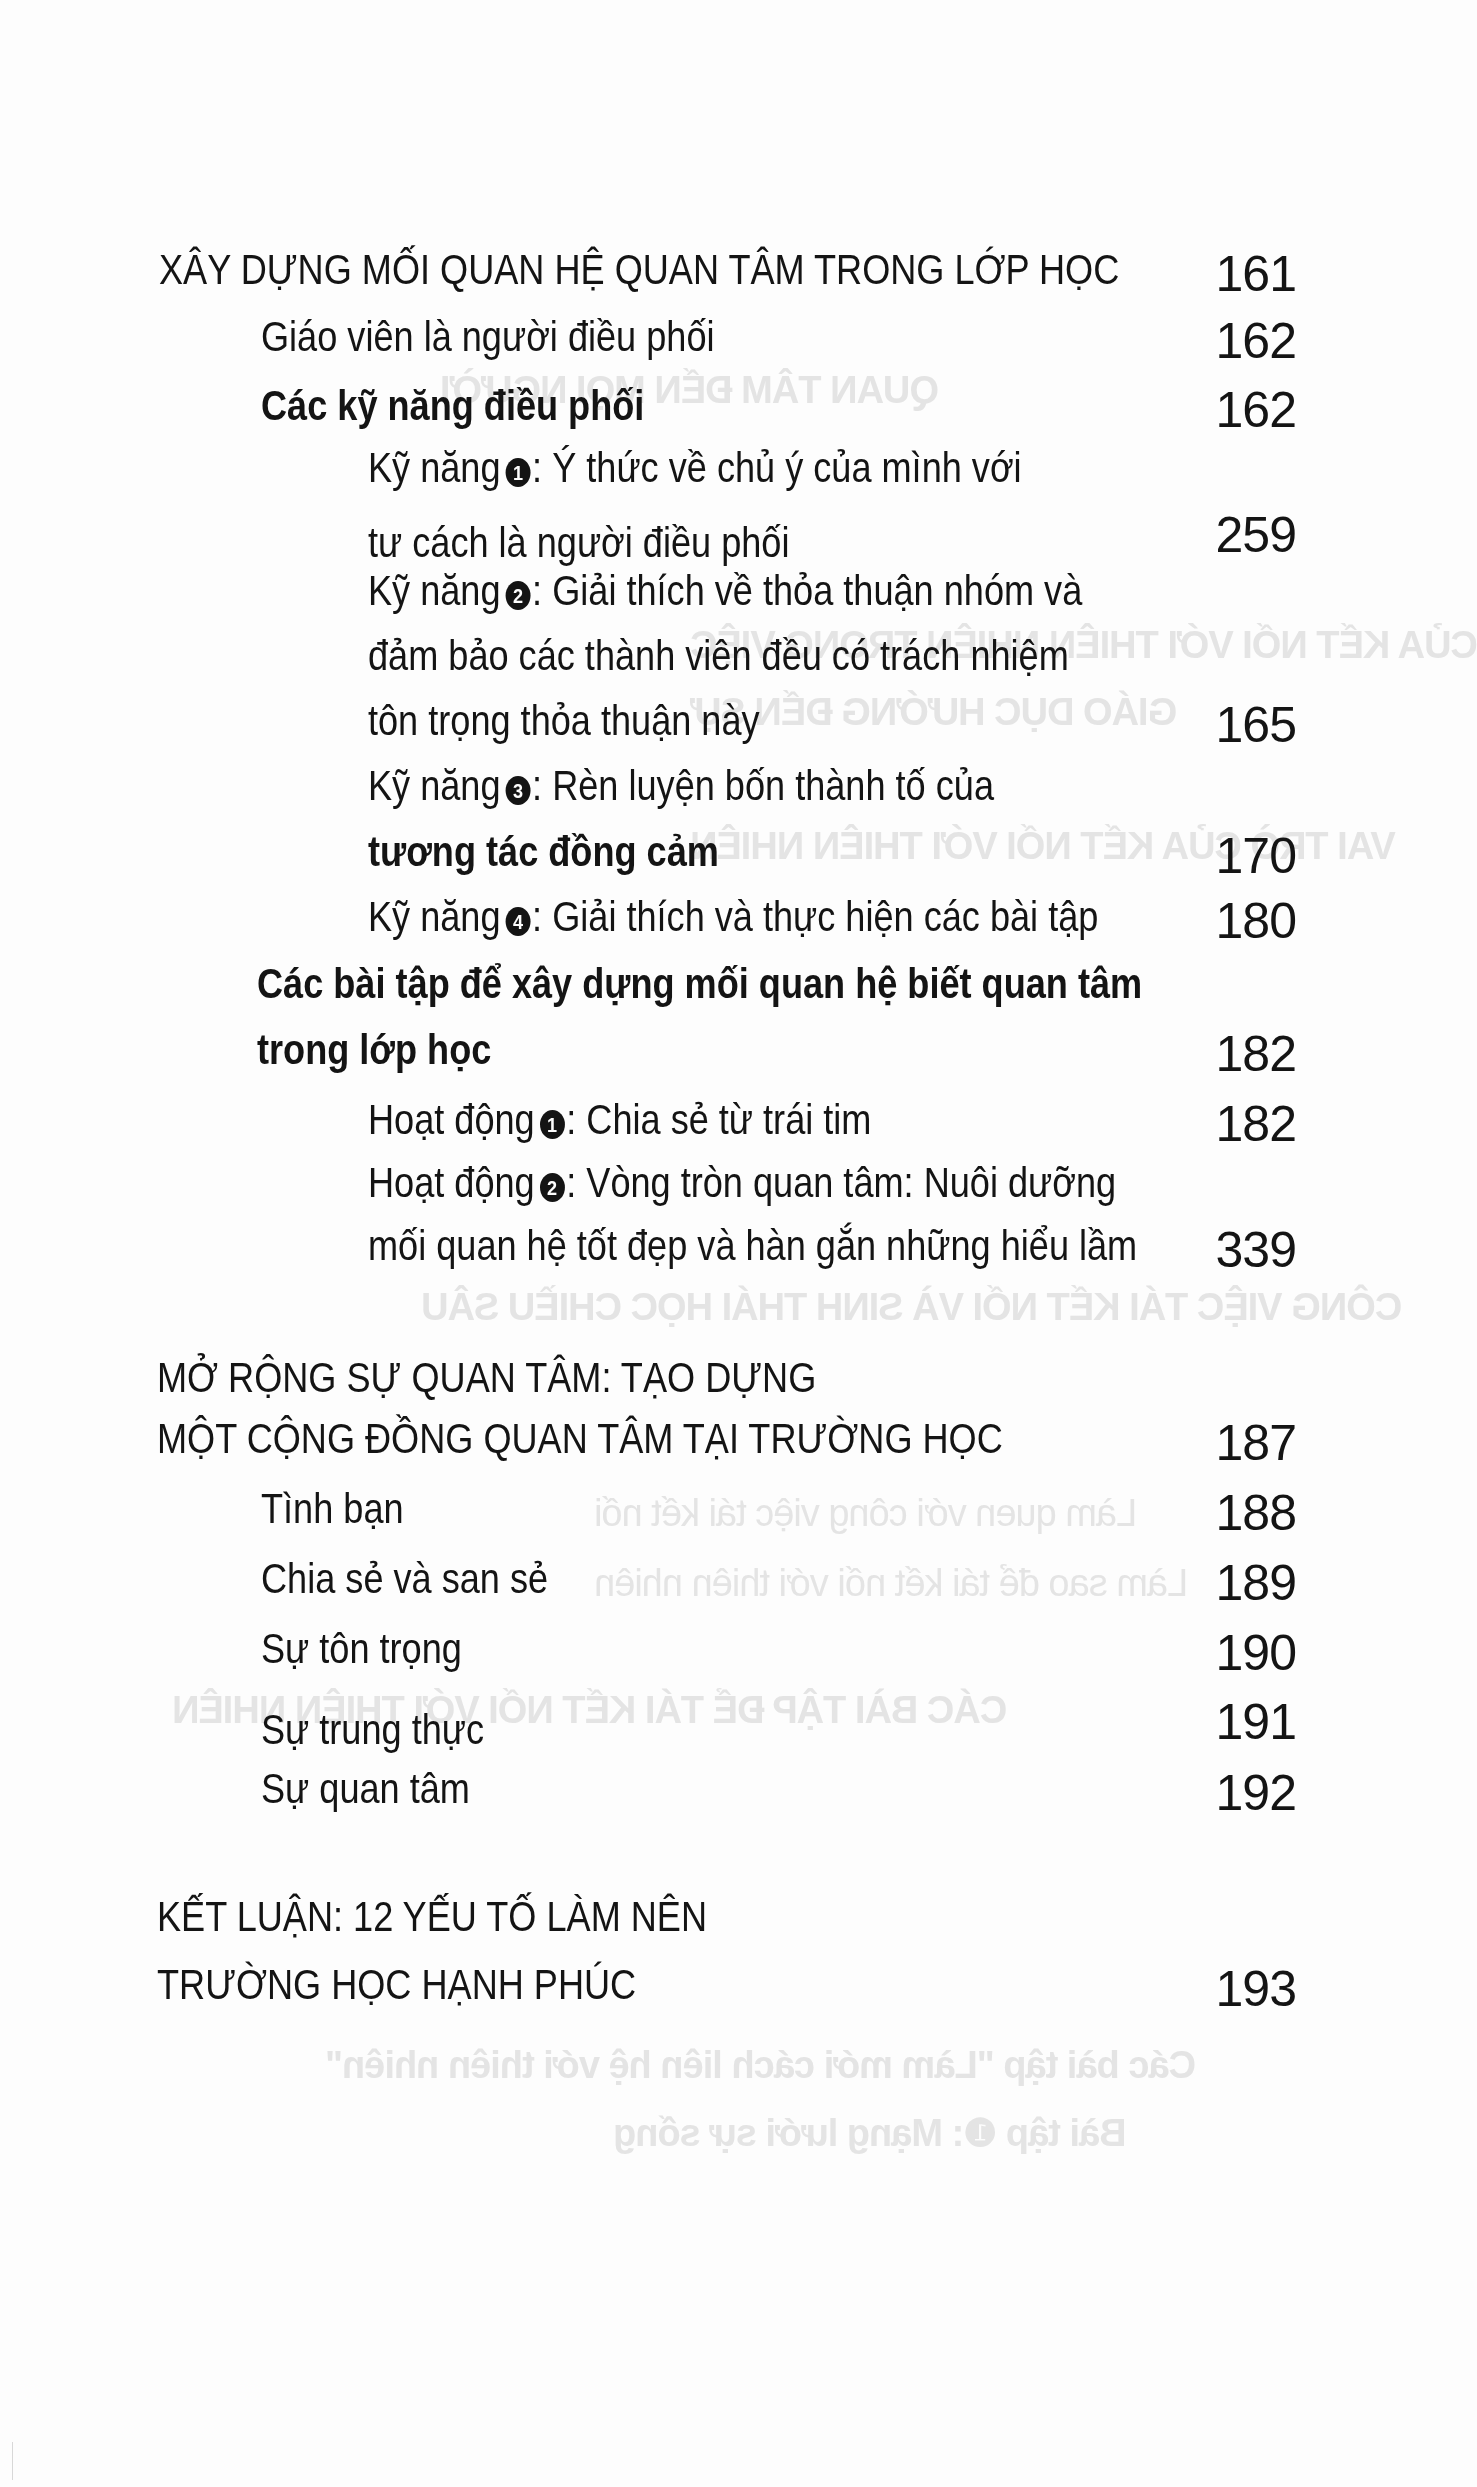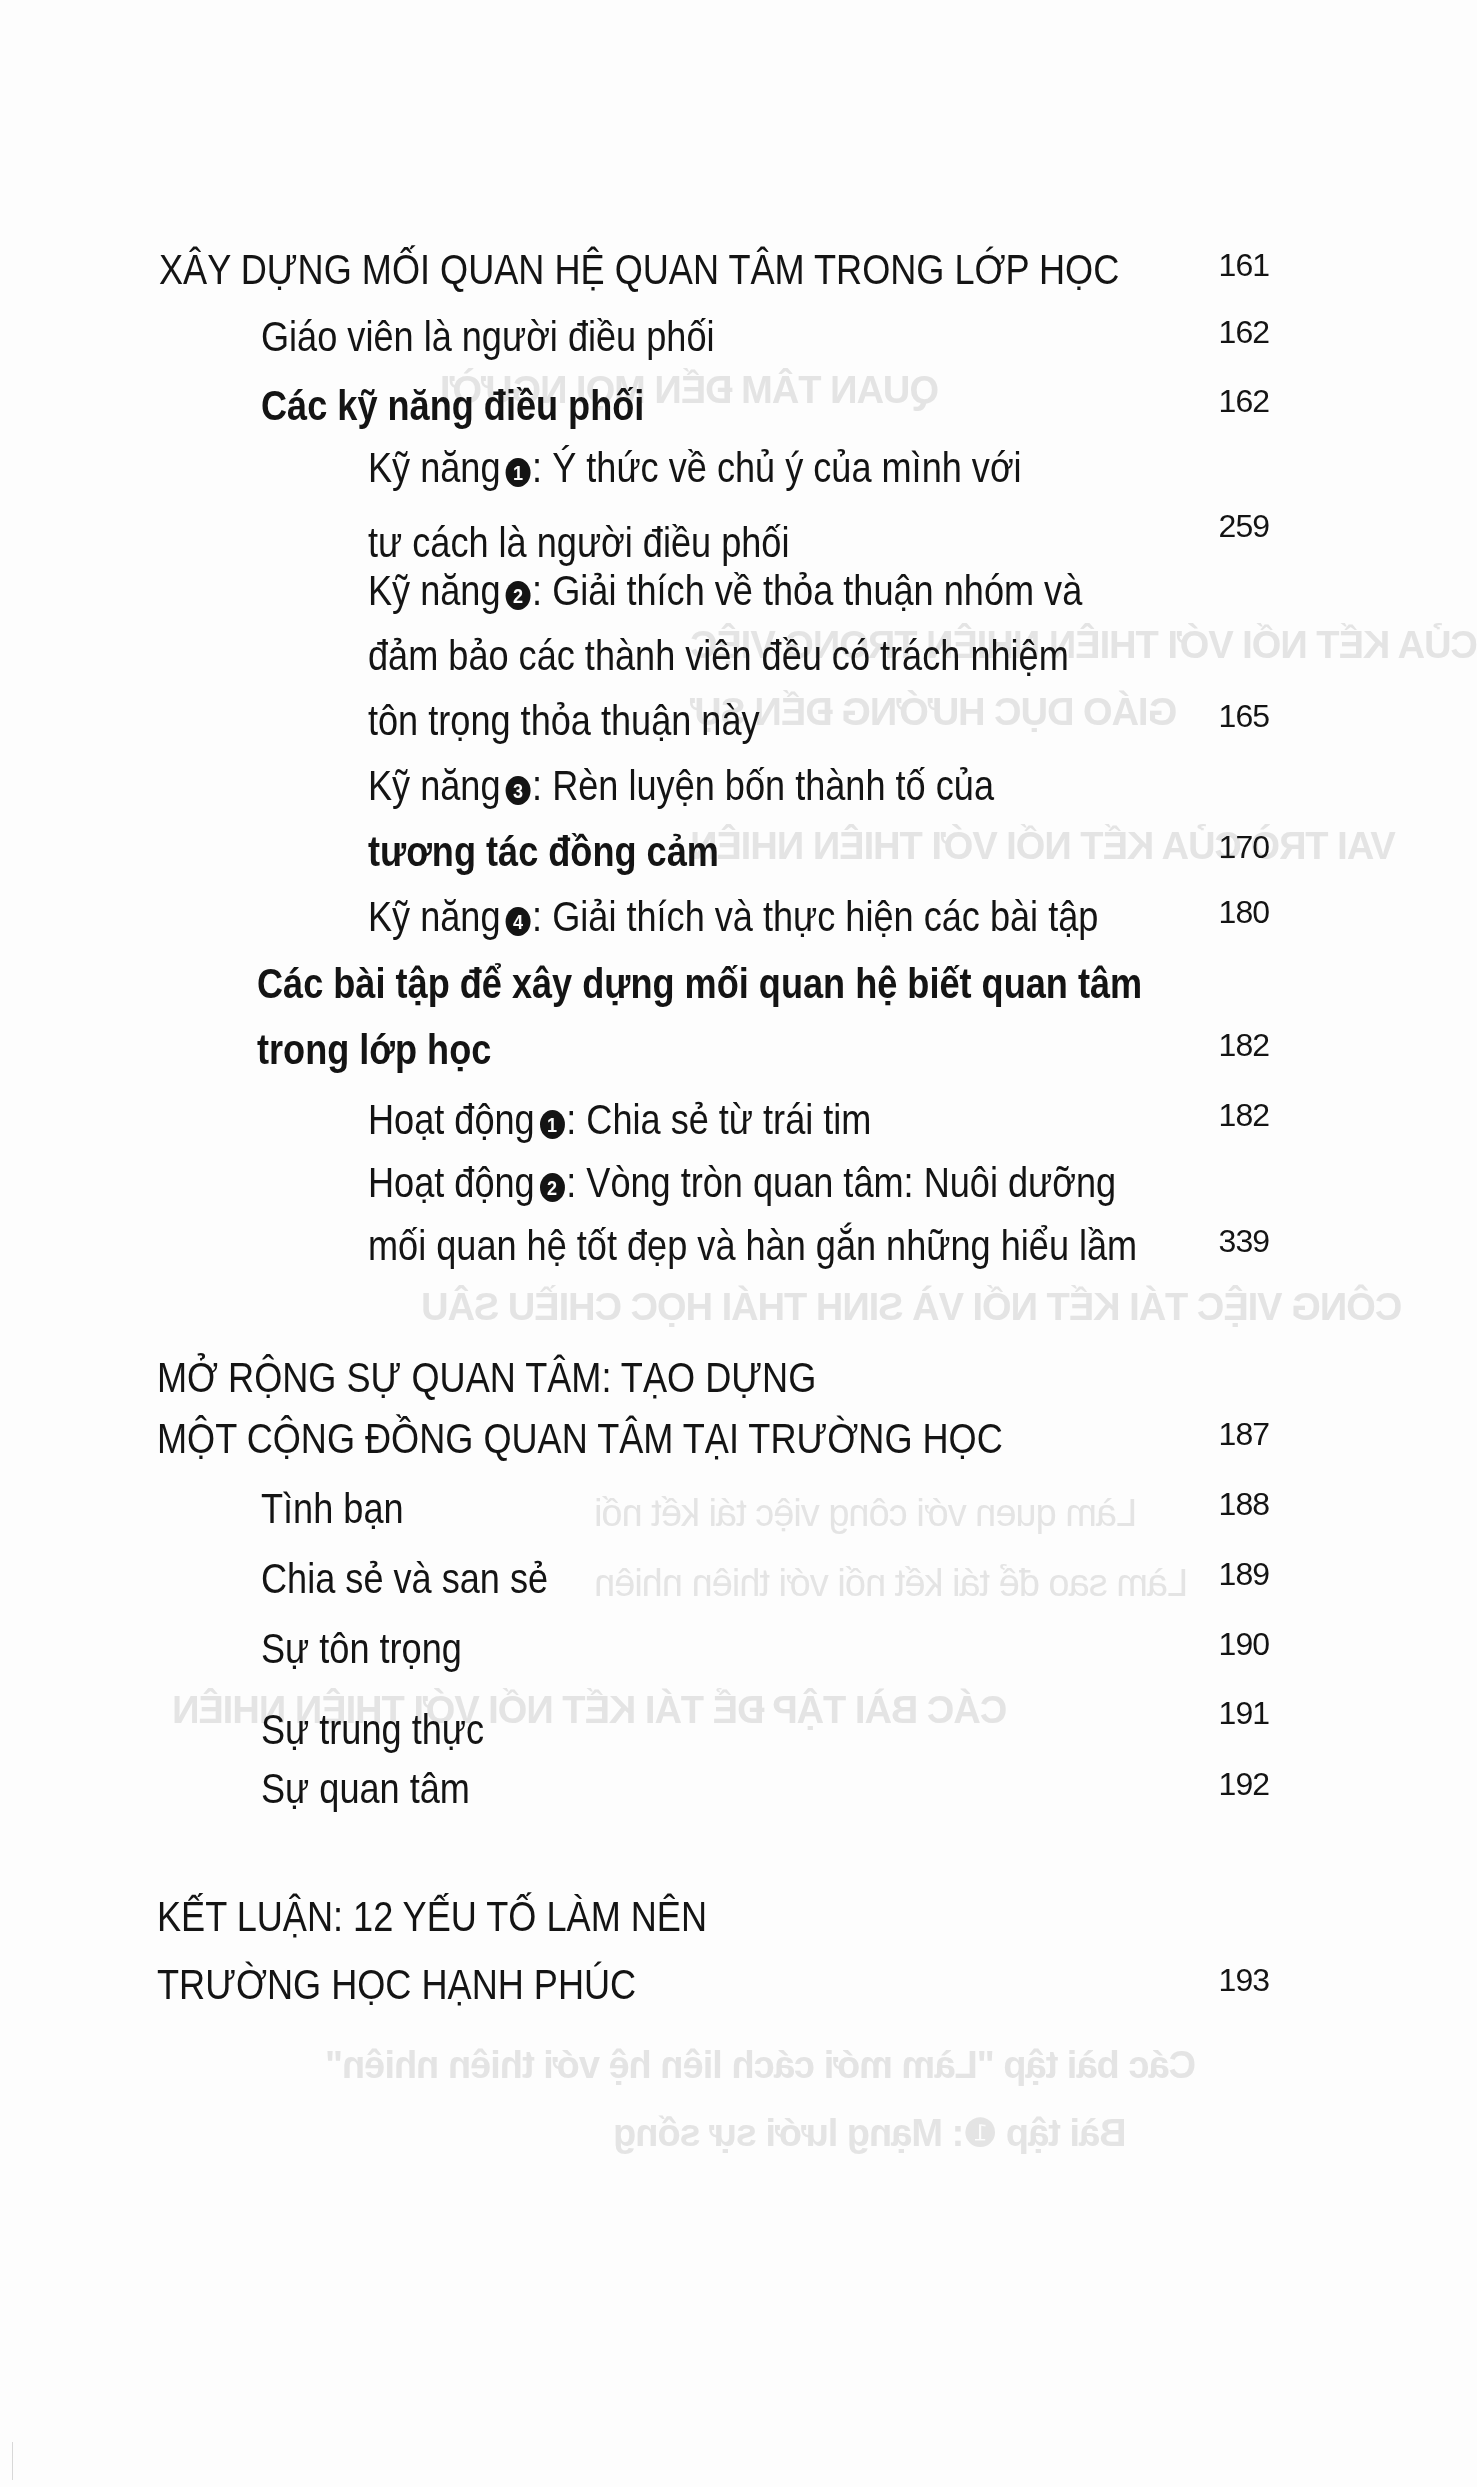--- a/index.html
+++ b/index.html
@@ -13,21 +13,21 @@
   .bleed {
     position: absolute; color: #e4e4e4; font-weight: bold; font-size: 38px;
     transform: scaleX(-1); white-space: nowrap; letter-spacing: -1px;
     font-family: "Liberation Sans", sans-serif;
   }
   .line {
     position: absolute; white-space: nowrap; font-size: 42px; line-height: 1;
     transform-origin: 0 100%;
   }
   .num {
-    position: absolute; right: 209px; font-size: 32px; line-height: 1; white-space: nowrap;
+    position: absolute; right: 182px; font-size: 50px; line-height: 1; white-space: nowrap;
     letter-spacing: -1px;
   }
   .cond { transform: scaleX(0.86); transform-origin: 0 0; display: inline-block; }
   .bold { font-weight: bold; }
   .bullet {
     display: inline-block; width: 29px; height: 29px; border-radius: 50%;
     background: #141414; color: #fdfdfd; font-size: 21px; font-weight: bold;
     text-align: center; line-height: 29px; vertical-align: 1.9px; margin: 0 1.9px 0 5.8px;
   }
   .edge-mark { position: absolute; left: 11.5px; top: 2442px; width: 1.9px; height: 38px; background: #d8d8d8; }

